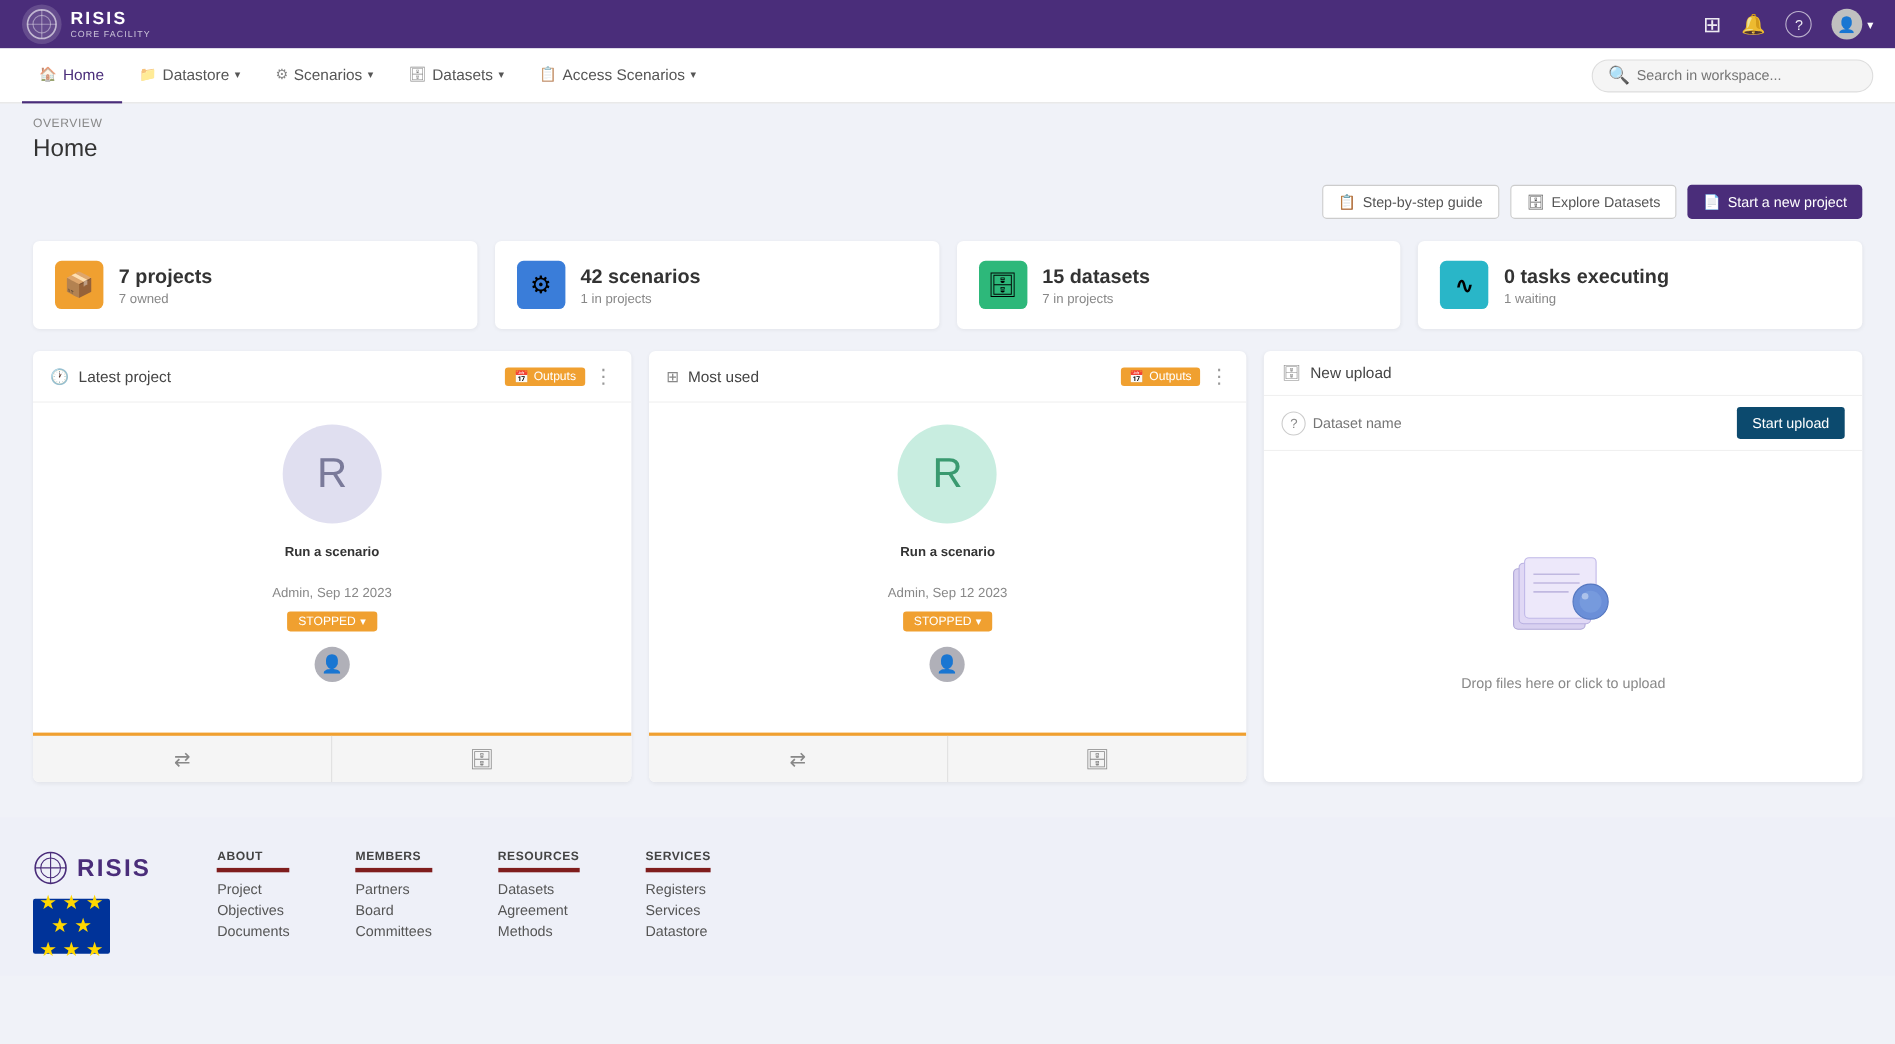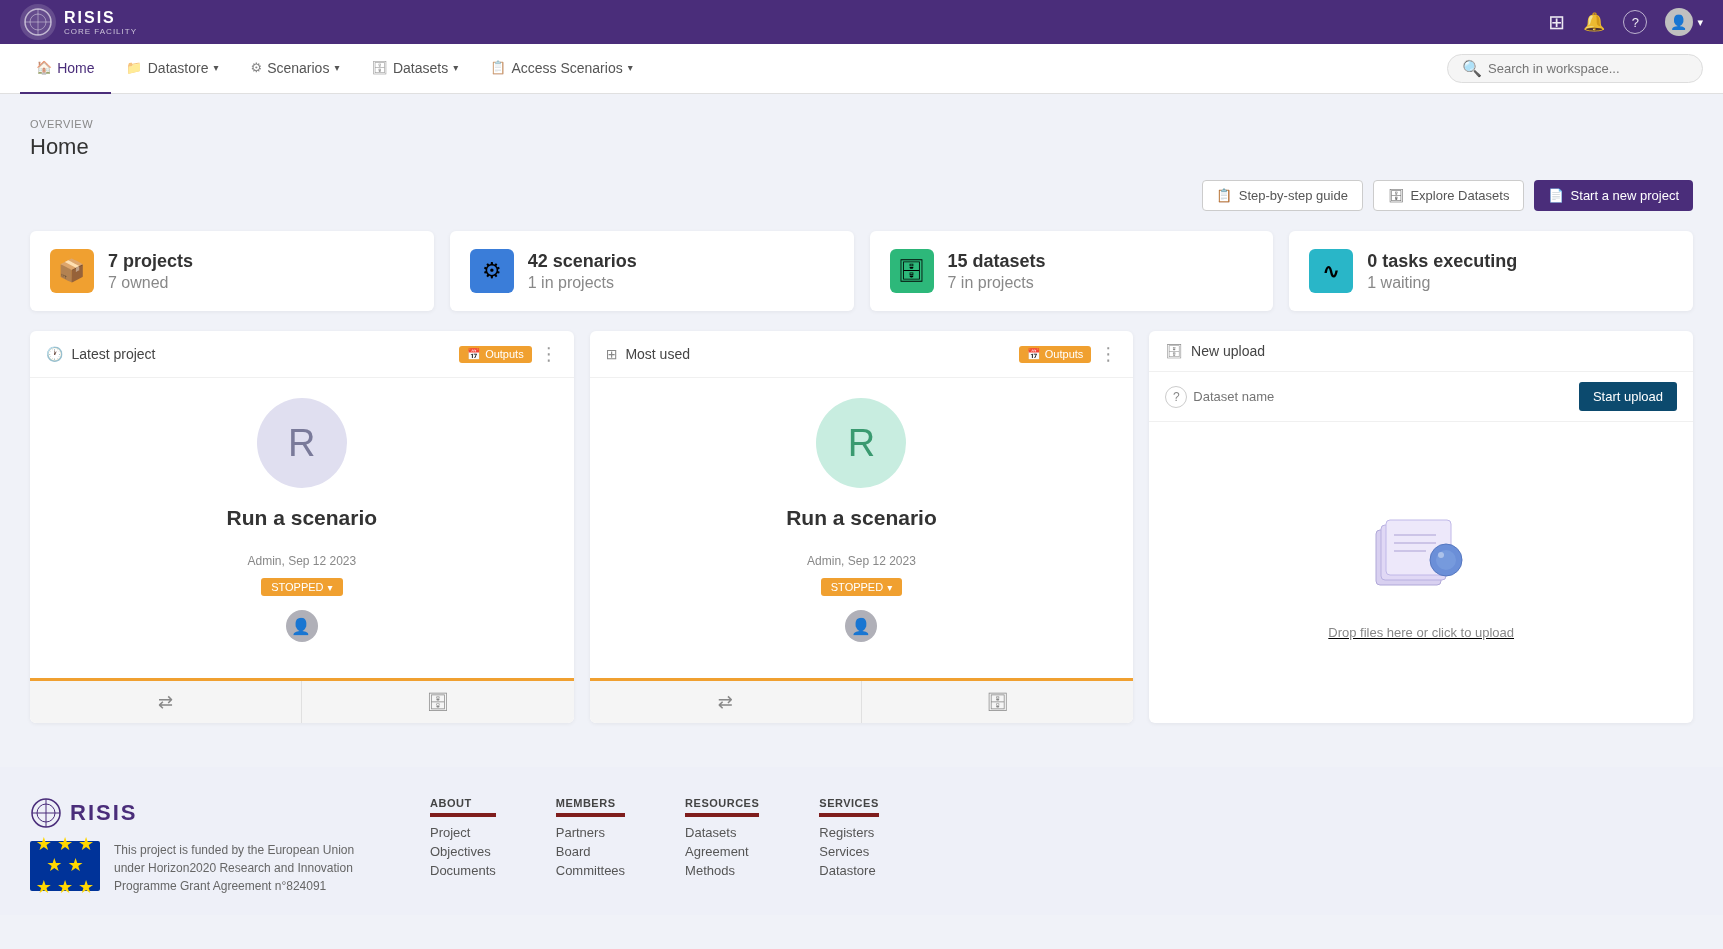--- a/index.html
+++ b/index.html
@@ -123,21 +123,21 @@
       border: none;
       background: transparent;
       outline: none;
       font-size: 13px;
       color: #888;
       width: 200px;
     }
 
     
     .main-content {
-      padding: 24px 30px;
+      padding: 12px 30px;
     }
     .breadcrumb {
       font-size: 11px;
       color: #888;
       text-transform: uppercase;
       letter-spacing: 0.5px;
       margin-bottom: 4px;
     }
     .page-title {
       font-size: 22px;
@@ -201,21 +201,21 @@
     .stat-icon.blue { background: #3a7dd9; }
     .stat-icon.green { background: #2db87a; }
     .stat-icon.teal { background: #29b6c8; }
     .stat-info {}
     .stat-main {
       font-size: 18px;
       font-weight: 600;
       color: #333;
     }
     .stat-sub {
-      font-size: 16px;
+      font-size: 12px;
       color: #888;
       margin-top: 2px;
     }
 
     
     .content-grid {
       display: grid;
       grid-template-columns: 1fr 1fr 1fr;
       gap: 16px;
     }
@@ -280,21 +280,21 @@
       font-size: 38px;
       font-weight: 300;
       color: #7a7a9a;
       margin-bottom: 18px;
     }
     .project-avatar.green-bg {
       background: #c8ede0;
       color: #3a9a70;
     }
     .project-name {
-      font-size: 21px;
+      font-size: 12px;
       font-weight: 600;
       color: #333;
       text-align: center;
       margin-bottom: 12px;
     }
     .project-meta {
       font-size: 12px;
       color: #888;
       text-align: center;
       margin-bottom: 10px;
@@ -358,21 +358,20 @@
       font-weight: 500;
       color: #444;
     }
     .dataset-upload-area {
       display: flex;
       flex-direction: column;
       align-items: center;
       justify-content: center;
       padding: 20px;
       min-height: 300px;
-      text-decoration: underline;
     }
     .upload-name-row {
       display: flex;
       align-items: center;
       gap: 6px;
       width: 100%;
       padding: 10px 16px;
       border-bottom: 1px solid #f0f0f0;
     }
     .help-circle {
@@ -730,21 +729,20 @@
           <circle cx="16" cy="16" r="9" stroke="#4a2d7a" stroke-width="1" fill="none"></circle>
           <line x1="16" y1="2" x2="16" y2="30" stroke="#4a2d7a" stroke-width="1"></line>
           <line x1="2" y1="16" x2="30" y2="16" stroke="#4a2d7a" stroke-width="1"></line>
         </svg>
         <span class="footer-logo-text">RISIS</span>
       </div>
       <div class="footer-desc-row">
         <div class="footer-eu-logo">
           <div class="footer-eu-stars">★ ★ ★<br>★ ★<br>★ ★ ★</div>
         </div>
-        <p class="footer-desc">This project is funded by the European Union under Horizon2020 Research and Innovation Programme Grant Agreement n°824091</p>
       </div>
     </div>
 
     <div class="footer-links-grid">
       <div class="footer-col">
         <div class="footer-col-title">ABOUT</div>
         <a class="footer-link">Project</a>
         <a class="footer-link">Objectives</a>
         <a class="footer-link">Documents</a>
       </div>

